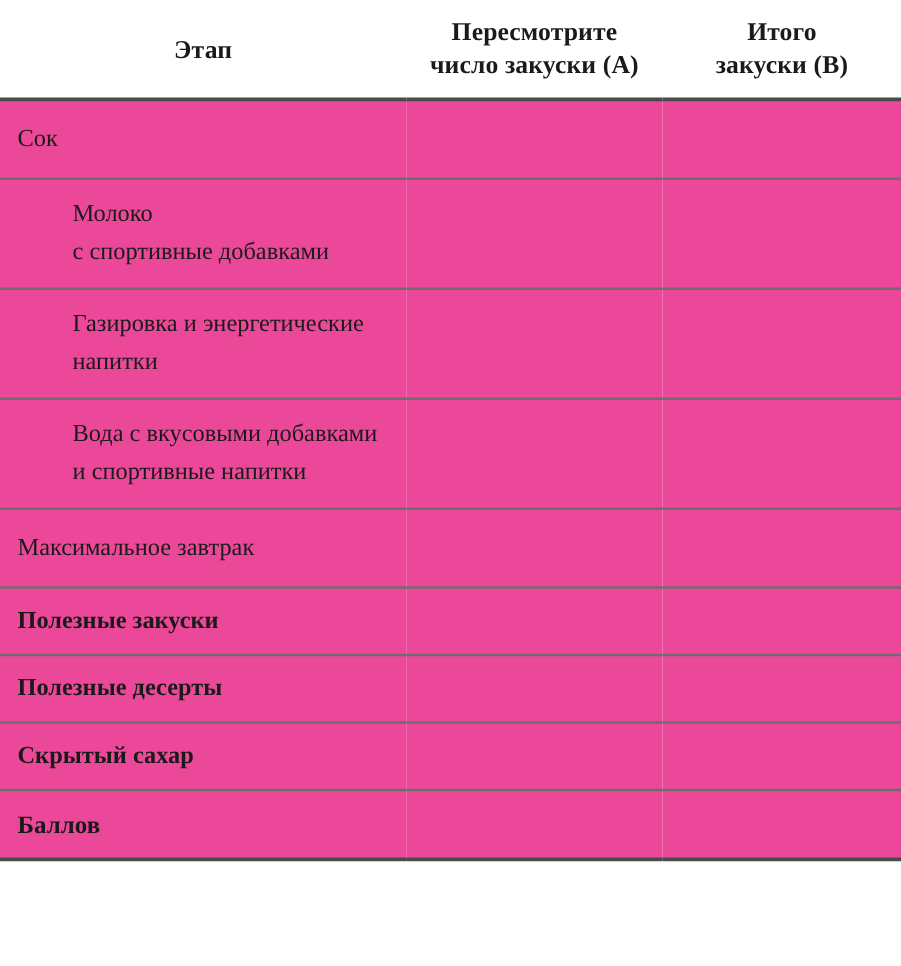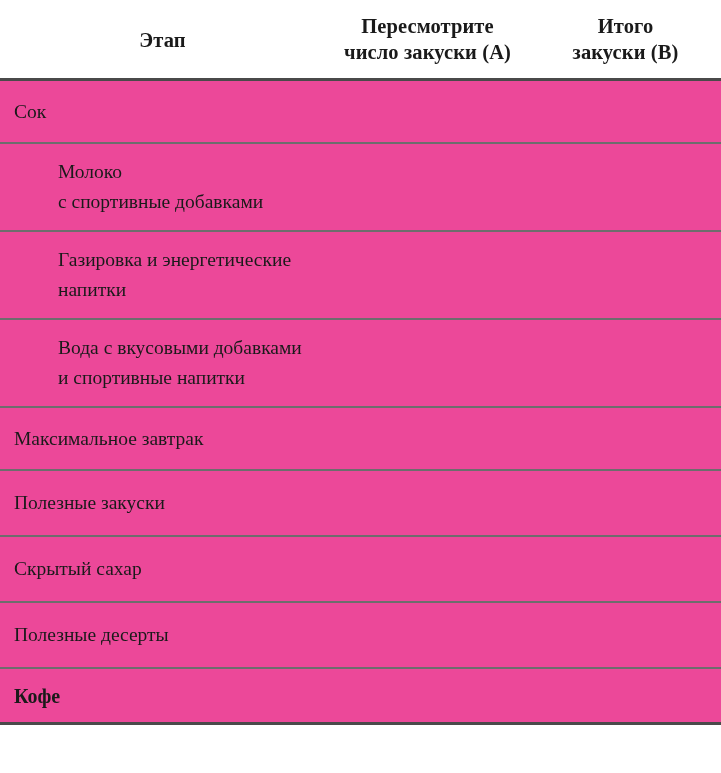--- a/index.html
+++ b/index.html
@@ -90,21 +90,21 @@
     flex-direction: column;
     justify-content: center;
   }
   .stage-cell .ln { display: block; white-space: nowrap; }
 
   
   tr.r-1 .stage-cell { height: 61px; }
   
   tr.r-2 .stage-cell { height: 86px; margin-left: 44px; }
   
-  tr.r-1s .stage-cell { height: 64px; }
+  tr.r-1s .stage-cell { height: 52px; font-weight: bold; }
   
   tr.total-row .stage-cell {
     height: 53px;
     font-weight: bold;
     font-size: 20px;
   }
 
   .score-cell {
     height: 100%;
   }
@@ -228,49 +228,49 @@
           <div class="score-cell"></div>
         </td>
         <td>
           <div class="score-cell"></div>
         </td>
       </tr>
 
       <tr class="r-1s">
         <td>
           <div class="stage-cell">
+            <span class="ln">Полезные десерты</span>
+          </div>
+        </td>
+        <td>
+          <div class="score-cell"></div>
+        </td>
+        <td>
+          <div class="score-cell"></div>
+        </td>
+      </tr>
+
+      <tr class="r-1s">
+        <td>
+          <div class="stage-cell">
             <span class="ln">Скрытый сахар</span>
           </div>
         </td>
         <td>
           <div class="score-cell"></div>
         </td>
         <td>
           <div class="score-cell"></div>
         </td>
       </tr>
 
-      <tr class="r-1s">
-        <td>
-          <div class="stage-cell">
-            <span class="ln">Полезные десерты</span>
-          </div>
-        </td>
-        <td>
-          <div class="score-cell"></div>
-        </td>
-        <td>
-          <div class="score-cell"></div>
-        </td>
-      </tr>
-
       <tr class="total-row">
         <td>
           <div class="stage-cell">
-            <span class="ln">Кофе</span>
+            <span class="ln">Баллов</span>
           </div>
         </td>
         <td>
           <div class="score-cell"></div>
         </td>
         <td>
           <div class="score-cell"></div>
         </td>
       </tr>
 

